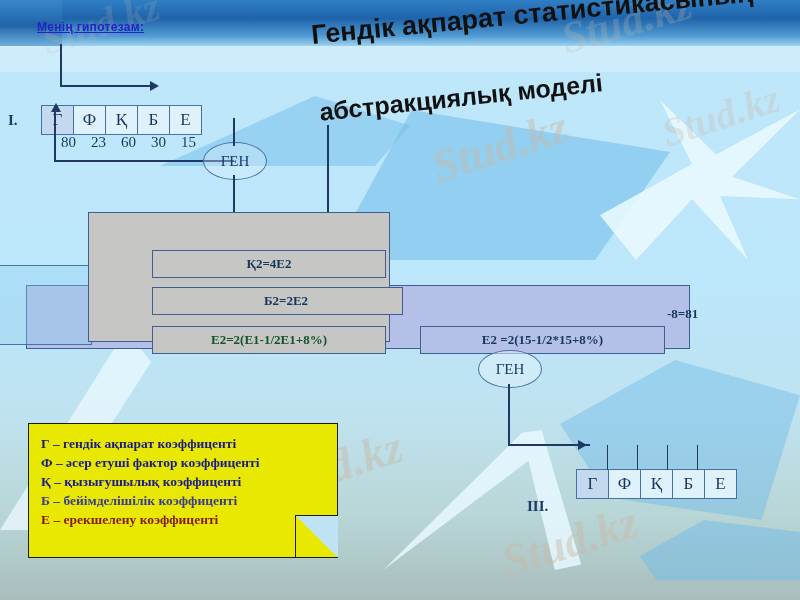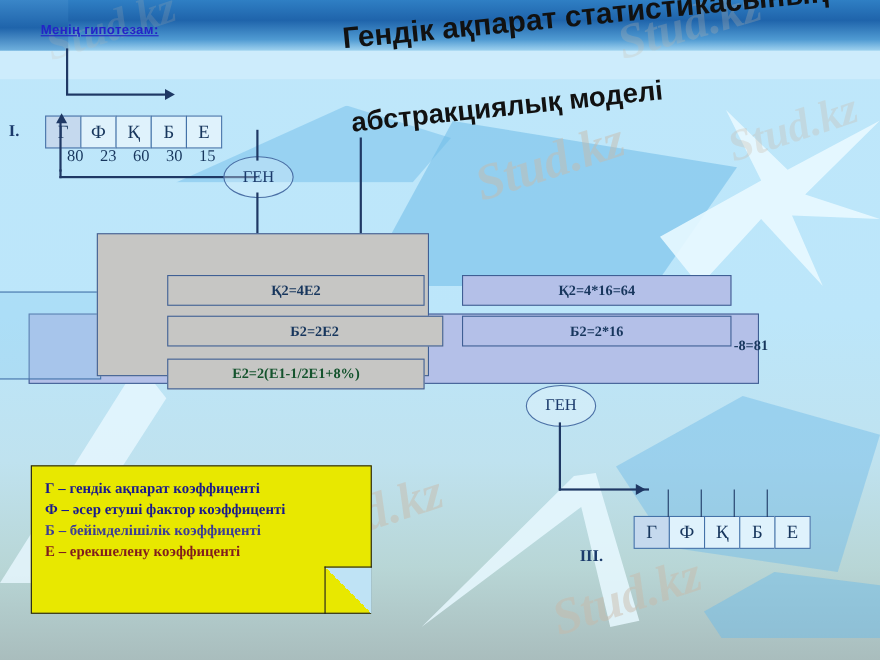--- a/index.html
+++ b/index.html
@@ -187,22 +187,21 @@
 
   <div class="box plain" style="left:-20px;top:265px;width:110px;height:78px;background:rgba(143,205,240,.35);"></div>
 
   <div class="box gray" style="left:88px;top:212px;width:300px;height:128px;"></div>
 
 
   <div class="box gray" style="left:152px;top:250px;width:232px;height:26px;">Қ2=4Е2</div>
   <div class="box gray" style="left:152px;top:287px;width:232px;height:26px;padding-left:17px;">Б2=2Е2</div>
   <div class="box gray" style="left:152px;top:326px;width:232px;height:26px;color:#14532d;">Е2=2(Е1-1/2Е1+8%)</div>
 
-  <div class="box blue" style="left:420px;top:250px;width:243px;height:26px;">Қ2=4*16=64</div>
-  <div class="box blue" style="left:420px;top:287px;width:243px;height:26px;">Б2=2*16</div>
+  <div class="box blue" style="left:420px;top:326px;width:243px;height:26px;">Е2 =2(15-1/2*15+8%)</div>
 
   <div class="gen" style="left:478px;top:350px;width:62px;height:36px;background:rgba(222,242,252,.55);">ГЕН</div>
   <div class="ln" style="left:508px;top:384px;width:2px;height:62px;"></div>
   <div class="ln" style="left:508px;top:444px;width:82px;height:2px;"></div>
   <div class="arrow" style="left:578px;top:440px;"></div>
 
   <div class="roman" style="left:527px;top:478px;margin-top:20px;">III.</div>
 
   <div class="lettab" style="left:576px;top:469px;">
     <div class="cell first">Г</div>
@@ -213,18 +212,19 @@
   </div>
 
   <div class="ln" style="left:607px;top:445px;width:1px;height:25px;"></div>
   <div class="ln" style="left:637px;top:445px;width:1px;height:25px;"></div>
   <div class="ln" style="left:667px;top:445px;width:1px;height:25px;"></div>
   <div class="ln" style="left:697px;top:445px;width:1px;height:25px;"></div>
 
   <div class="note" style="left:28px;top:423px;width:310px;height:135px;">
     <div class="note-line">Г – гендік ақпарат коэффиценті</div>
     <div class="note-line">Ф – әсер етуші фактор коэффиценті</div>
+    <div class="note-line">Қ – қызығушылық коэффиценті</div>
     <div class="note-line fade1">Б – бейімделішілік коэффиценті</div>
     <div class="note-line fade2">Е – ерекшелену коэффиценті</div>
     <div class="fold"></div>
   </div>
 
 </div>
 
 </body></html>

